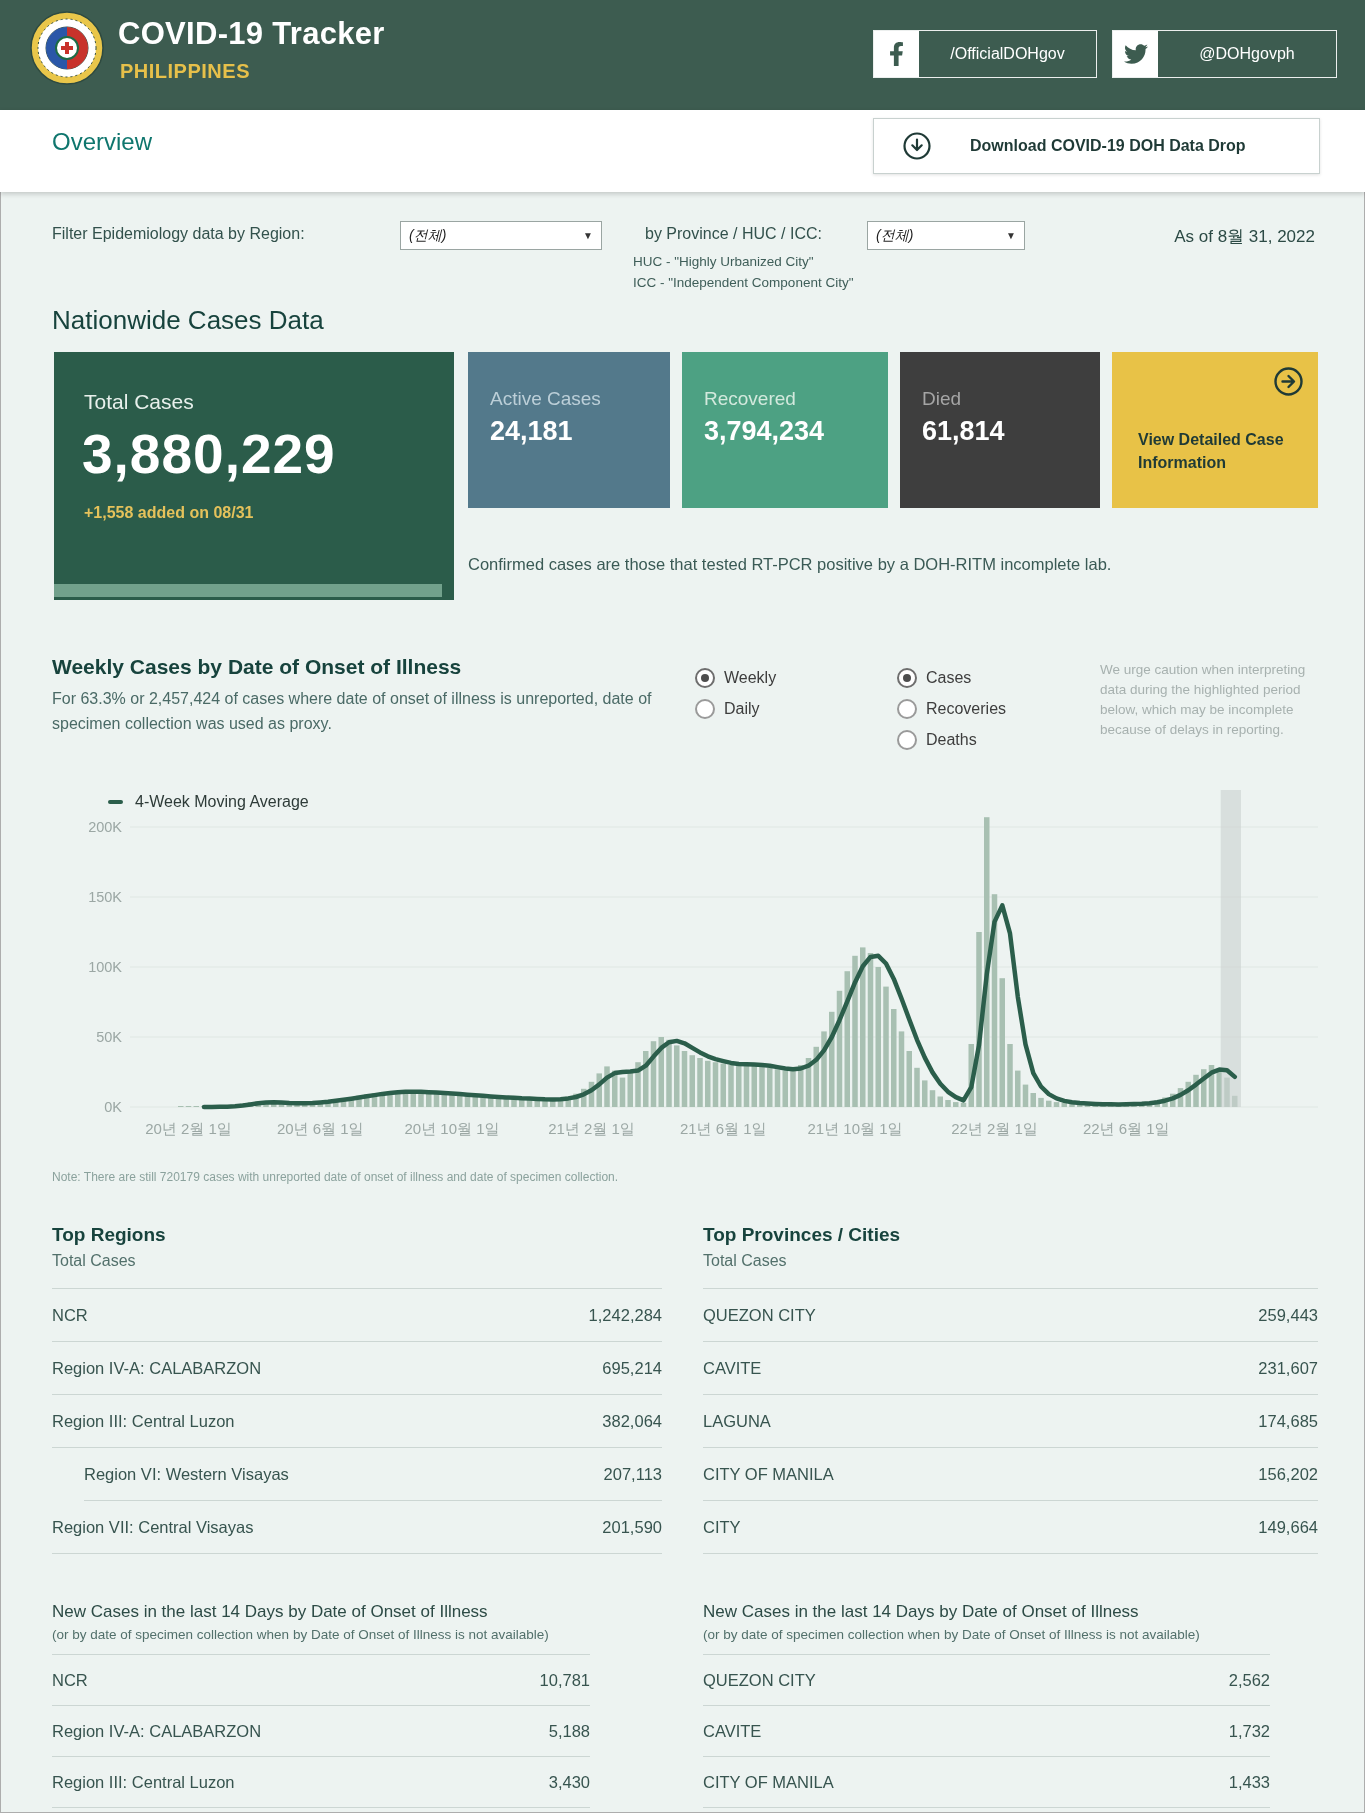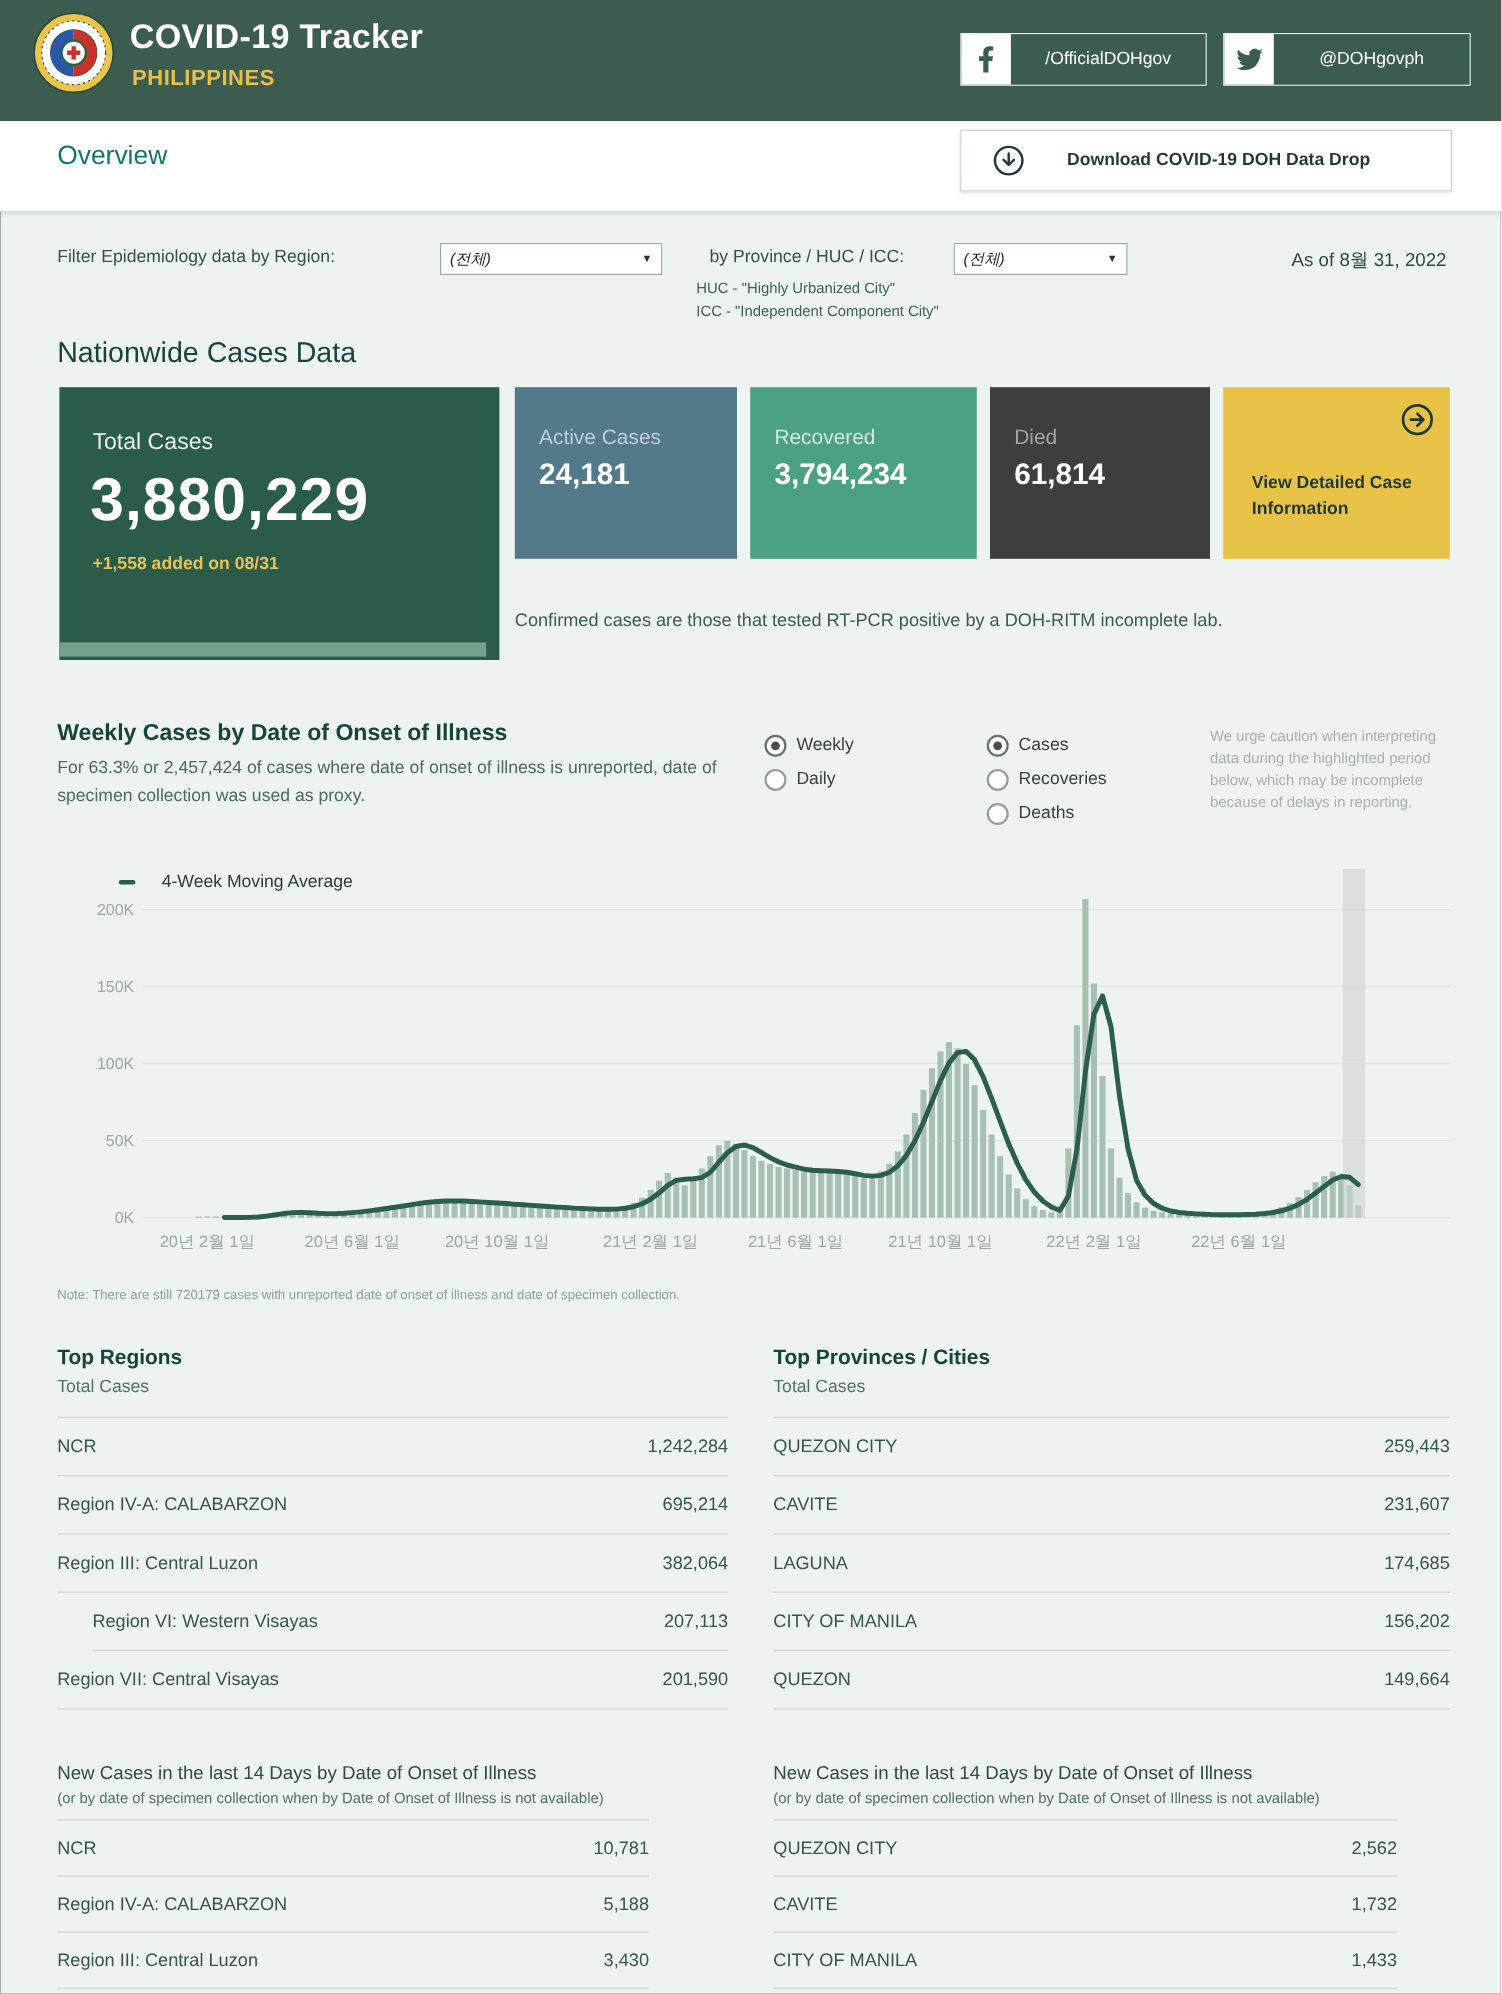--- a/index.html
+++ b/index.html
@@ -49,21 +49,21 @@
   .confnote{font-size:16.5px;color:#3a5a55;}
 
   
   .wtitle{font-size:21px;font-weight:bold;color:#17433d;}
   .wsub{font-size:16px;color:#4a6a66;line-height:25px;}
   .radio{width:16px;height:16px;border:2px solid #9a9a9a;border-radius:50%;background:#fff;display:inline-block;flex:none;}
   .radio.sel{border-color:#6e6e6e;}
   .radio.sel::after{content:'';display:block;width:8px;height:8px;margin:4px;border-radius:50%;background:#4d4d4d;}
   .ritem{display:flex;align-items:center;gap:9px;height:31px;font-size:16px;color:#3d3d3d;cursor:pointer;}
   .caution{font-size:13.5px;color:#a7b1af;line-height:20px;}
-  .legend{display:flex;align-items:center;gap:24px;}
+  .legend{display:flex;align-items:center;gap:12px;}
   .legend .dash{width:15px;height:4px;background:#2b5e4b;border-radius:2px;}
   .legend .ltxt{font-size:16px;color:#2e3b38;}
   .chartnote{font-size:12px;color:#8ba29d;}
 
   
   .ttitle{font-size:19px;font-weight:bold;color:#17433d;}
   .tsub{font-size:16px;color:#52706b;margin-top:6px;}
   .tbl .row{display:flex;justify-content:space-between;align-items:center;border-bottom:1px solid #ccd6d3;
             font-size:16.5px;color:#37544f;cursor:pointer;}
   .tbl .row:first-child{border-top:1px solid #ccd6d3;}
@@ -402,21 +402,21 @@
         </div>
         <div class="row" style="height: 52px;">
           <span>LAGUNA</span>
           <span>174,685</span>
         </div>
         <div class="row" style="height: 52px;">
           <span>CITY OF MANILA</span>
           <span>156,202</span>
         </div>
         <div class="row" style="height: 52px;">
-          <span>QUEZON</span>
+          <span>CITY</span>
           <span>149,664</span>
         </div>
       </div>
   </div>
 
   <div class="abs" style="left:52px;top:1602px;width:538px;">
     <div class="nt-title">New Cases in the last 14 Days by Date of Onset of Illness</div>
     <div class="nt-sub">(or by date of specimen collection when by Date of Onset of Illness is not available)</div>
     <div class="tbl" id="tbl-new-regions" style="margin-top:12px;">
         <div class="row" style="height: 50px;">

